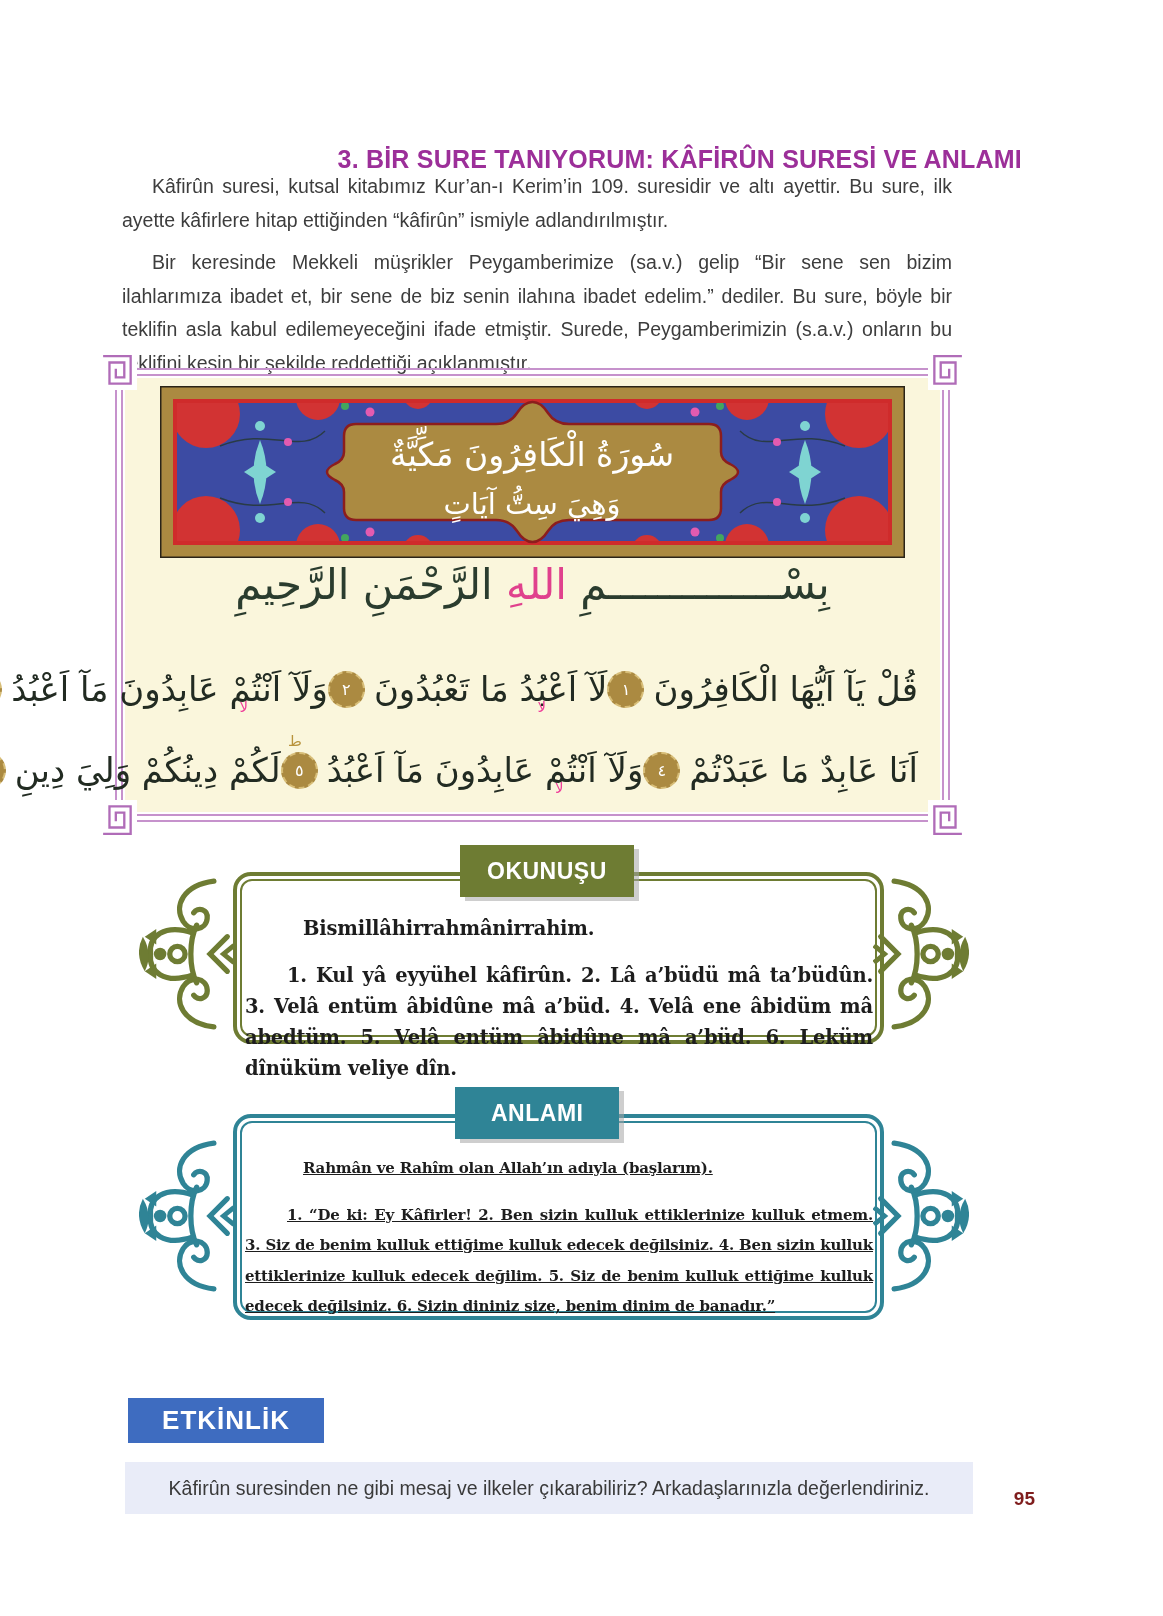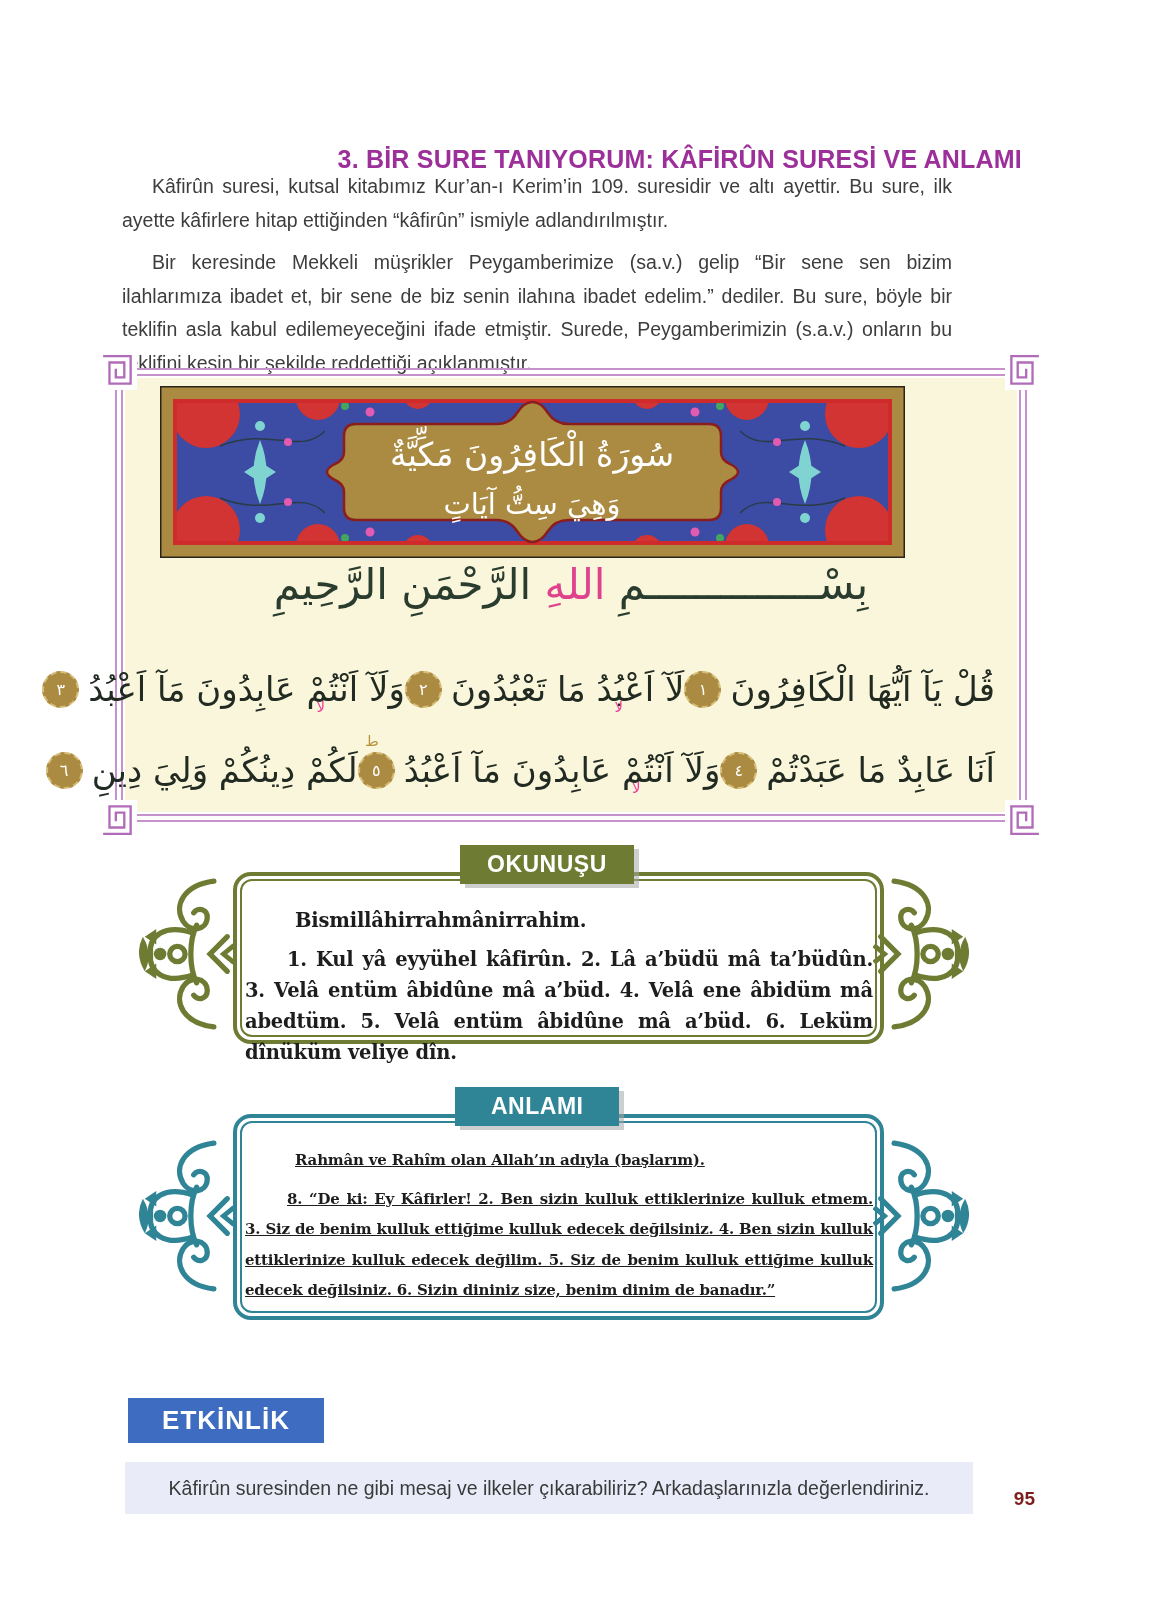--- a/index.html
+++ b/index.html
@@ -7,21 +7,21 @@
         font-family:"Liberation Sans",sans-serif;}
 
   
   .main-title{position:absolute;left:122px;top:128px;width:900px;
     font-size:25px;font-weight:bold;color:#9c2f99;letter-spacing:.2px;text-align:right;}
   .intro{position:absolute;left:122px;top:170px;width:830px;
     font-size:19.5px;line-height:33.5px;color:#3d3d3d;text-align:justify;}
   .intro p{margin:0 0 9px 0;text-indent:30px;}
 
   
-  .quran{position:absolute;left:125px;top:378px;width:892px;height:434px;background:#faf6dc;}
+  .quran{position:absolute;left:125px;top:378px;width:815px;height:434px;background:#faf6dc;}
   .q-border-outer{position:absolute;inset:-10px;border:2px solid #c692cc;pointer-events:none;}
   .q-border-inner{position:absolute;inset:-4px;border:2px solid #c692cc;pointer-events:none;}
   .q-knot{position:absolute;width:36px;height:36px;background:#ffffff;z-index:2;}
   .q-knot svg{width:100%;height:100%;display:block;}
   .knot-tl{left:-24px;top:-24px;}
   .knot-tr{right:-24px;top:-24px;transform:scaleX(-1);}
   .knot-bl{left:-24px;bottom:-24px;transform:scaleY(-1);}
   .knot-br{right:-24px;bottom:-24px;transform:scale(-1,-1);}
   .q-header{position:absolute;left:35px;top:8px;width:745px;height:172px;}
   .q-header svg{width:100%;height:100%;display:block;}
@@ -49,36 +49,36 @@
 
   
   .deco-section{position:absolute;left:125px;width:850px;}
   .sec-okunusu{top:845px;height:210px;color:#6e7c33;}
   .sec-anlami{top:1087px;height:250px;color:#2f8496;}
   .deco-frame{position:absolute;left:108px;top:27px;width:651px;border:4px solid currentColor;
     border-radius:18px;box-sizing:border-box;}
   .sec-okunusu .deco-frame{height:172px;}
   .sec-anlami .deco-frame{height:206px;}
   .deco-frame::before{content:"";position:absolute;inset:3px;border:2px solid currentColor;border-radius:12px;}
-  .deco-label{position:absolute;top:0;height:39px;padding:0 27px;background:currentColor;
+  .deco-label{position:absolute;top:0;height:52px;padding:0 27px;background:currentColor;
     display:flex;align-items:center;z-index:2;box-shadow:5px 4px 0 rgba(165,165,165,.55);text-align:right;}
   .sec-okunusu .deco-label{left:335px;}
   .sec-anlami .deco-label{left:330px;padding:0 36px;}
   .deco-label span{color:#fff;font-size:23px;font-weight:bold;letter-spacing:.5px;}
   .flourish{position:absolute;width:96px;}
   .sec-okunusu .flourish{top:30px;height:158px;}
   .sec-anlami .flourish{top:44px;height:170px;}
   .flourish-left{left:14px;}
   .flourish-right{left:748px;transform:scaleX(-1);}
   .flourish svg{width:100%;height:100%;display:block;}
   .frame-text{position:absolute;left:120px;width:628px;color:#1d1d1d;
     font-family:"DejaVu Serif",serif;font-weight:bold;letter-spacing:-.2px;}
   .sec-okunusu .frame-text{top:52px;font-size:19.5px;line-height:31px;}
   .sec-anlami .frame-text{top:50px;font-size:15px;line-height:30.5px;text-decoration:underline;}
-  .frame-text .lead{margin:8px;text-indent:42px;}
+  .frame-text .lead{margin:16px;text-indent:42px;}
   .frame-text .body{margin:0;text-indent:42px;text-align:justify;}
 
   
   .etkinlik-btn{position:absolute;left:128px;top:1398px;width:196px;height:45px;background:#3e6cc0;
     display:flex;align-items:center;justify-content:center;}
   .etkinlik-btn span{color:#fff;font-size:26px;font-weight:bold;letter-spacing:1px;}
   .activity-box{position:absolute;left:125px;top:1462px;width:848px;height:52px;background:#e9ecf8;
     display:flex;align-items:center;justify-content:center;
     font-size:19.5px;color:#3a3a3a;}
   .page-number{position:absolute;left:975px;top:1488px;width:60px;text-align:right;
@@ -321,21 +321,21 @@
         </g>
         <path d="M99,71 L88,80 L99,89" fill="none" stroke="currentColor" stroke-width="5"></path>
       </svg>
     </div>
     <div class="deco-frame"></div>
     <div class="deco-label">
       <span>ANLAMI</span>
     </div>
     <div class="frame-text">
       <p class="lead">Rahmân ve Rahîm olan Allah’ın adıyla (başlarım).</p>
-      <p class="body">8. “De ki: Ey Kâfirler! 2. Ben sizin kulluk ettiklerinize kulluk etmem. 3. Siz de benim kulluk ettiğime kulluk edecek değilsiniz. 4. Ben sizin kulluk ettiklerinize kulluk edecek değilim. 5. Siz de benim kulluk ettiğime kulluk edecek değilsiniz. 6. Sizin dininiz size, benim dinim de banadır.”</p>
+      <p class="body">1. “De ki: Ey Kâfirler! 2. Ben sizin kulluk ettiklerinize kulluk etmem. 3. Siz de benim kulluk ettiğime kulluk edecek değilsiniz. 4. Ben sizin kulluk ettiklerinize kulluk edecek değilim. 5. Siz de benim kulluk ettiğime kulluk edecek değilsiniz. 6. Sizin dininiz size, benim dinim de banadır.”</p>
     </div>
   </div>
 
   <div class="etkinlik-btn">
     <span>ETKİNLİK</span>
   </div>
   <div class="activity-box">
     <span>Kâfirûn suresinden ne gibi mesaj ve ilkeler çıkarabiliriz? Arkadaşlarınızla değerlendiriniz.</span>
   </div>
 

